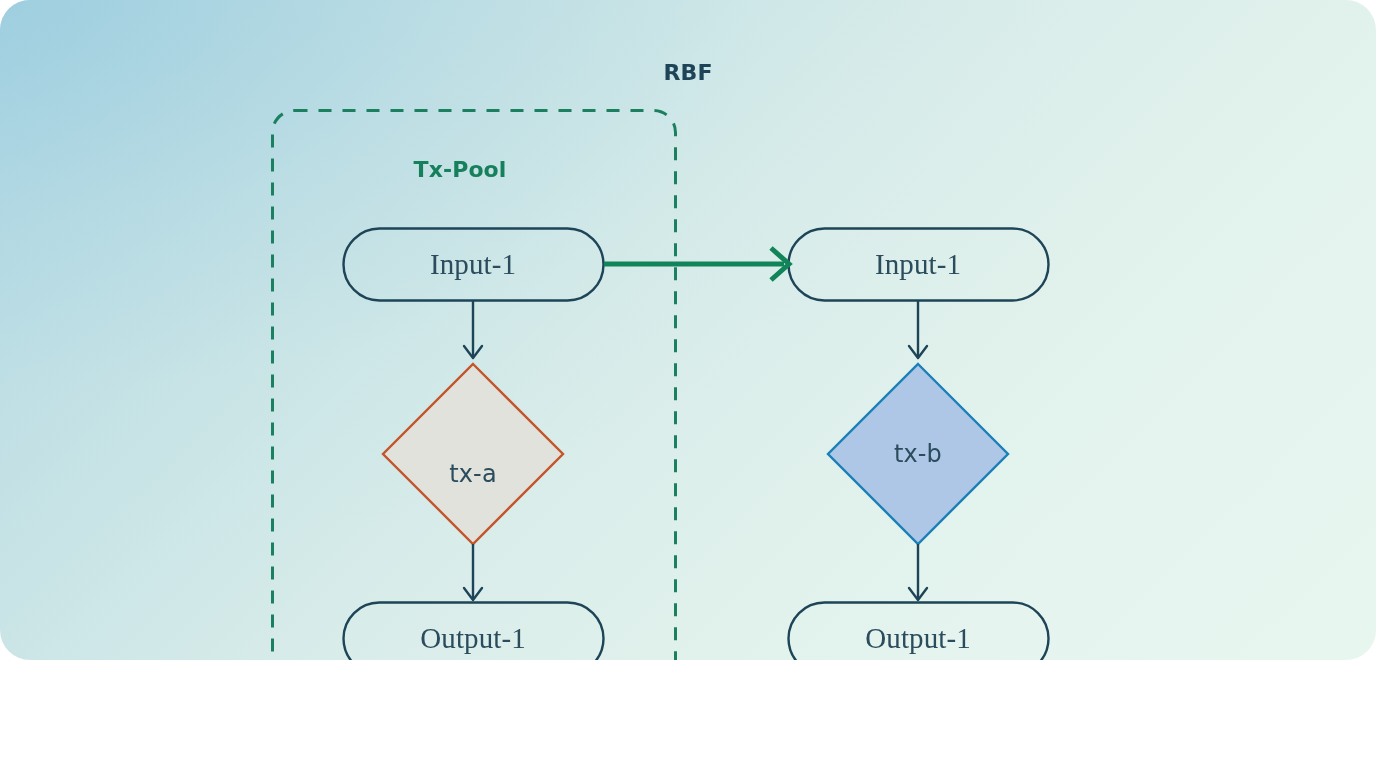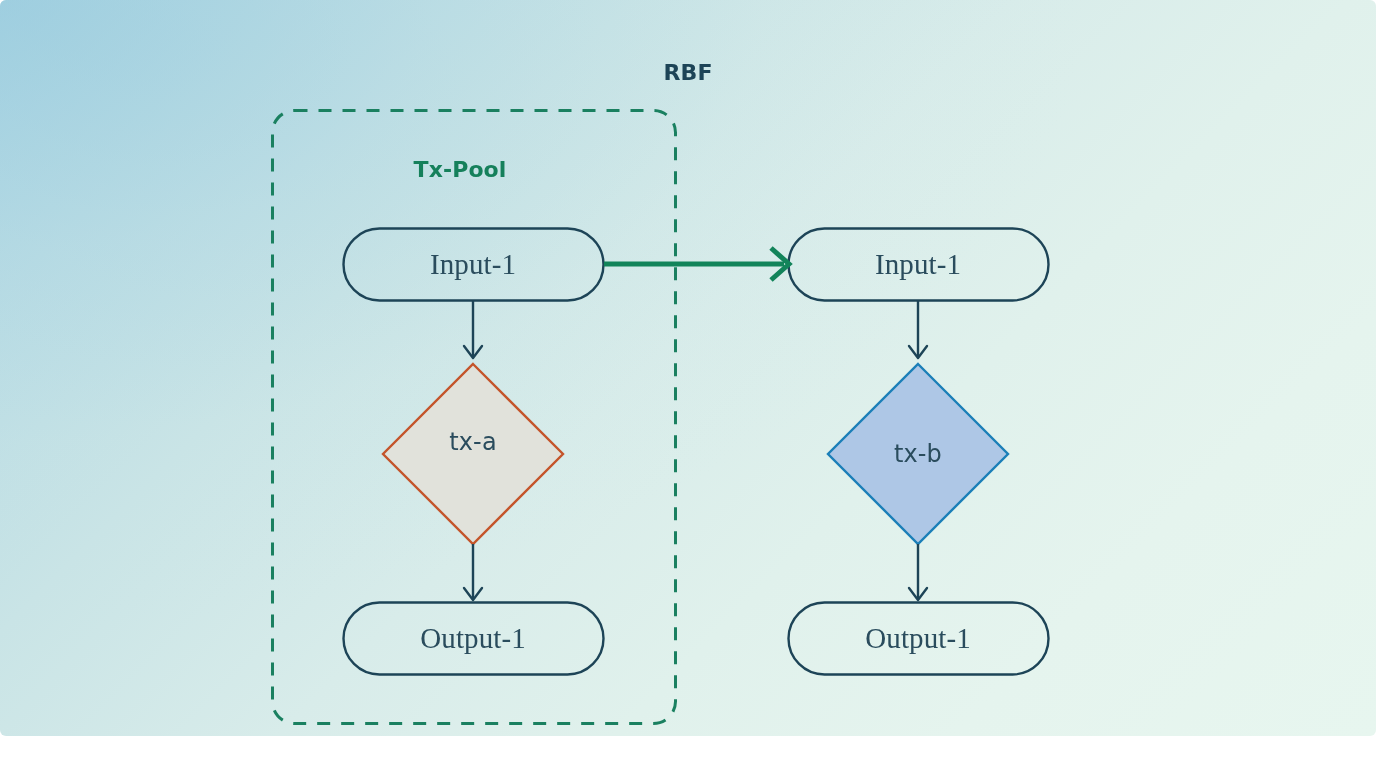--- a/index.html
+++ b/index.html
@@ -11,22 +11,22 @@
   body {
     width: 1376px;
     height: 770px;
     overflow: hidden;
     font-family: "DejaVu Sans", "Liberation Sans", sans-serif;
   }
 
   #canvas {
     position: relative;
     width: 1376px;
-    height: 736px;
-    border-radius: 6px;
+    height: 660px;
+    border-radius: 30px;
     overflow: hidden;
     background: linear-gradient(135deg,
                 #a9d4e3 0%,
                 #b9dce4 14%,
                 #c9e4e6 30%,
                 #d8ecea 48%,
                 #e0f1ec 64%,
                 #e5f4ee 80%,
                 #e7f6ef 100%);
   }
@@ -89,21 +89,21 @@
   #label-input-left   { left: 473px; top: 264px; }
   #label-input-right  { left: 918px; top: 264px; }
   #label-output-left  { left: 473px; top: 638px; }
   #label-output-right { left: 918px; top: 638px; }
 
   .diamond-label {
     font-size: 24px;
     font-weight: normal;
     color: #2a4c5d;
   }
-  #label-tx-a { left: 473px; top: 442px; }
+  #label-tx-a { left: 473px; top: 474px; }
   #label-tx-b { left: 918px; top: 454px; }
 </style>
 </head>
 <body>
 
 <div id="canvas">
 
   <svg id="svg-layer" viewBox="0 0 1376 770" xmlns="http://www.w3.org/2000/svg">
 
     <rect x="272.5" y="110.5" width="403" height="613" rx="22" ry="22" fill="none" stroke="#1a8060" stroke-width="3" stroke-dasharray="13 11" stroke-linecap="butt"></rect>

